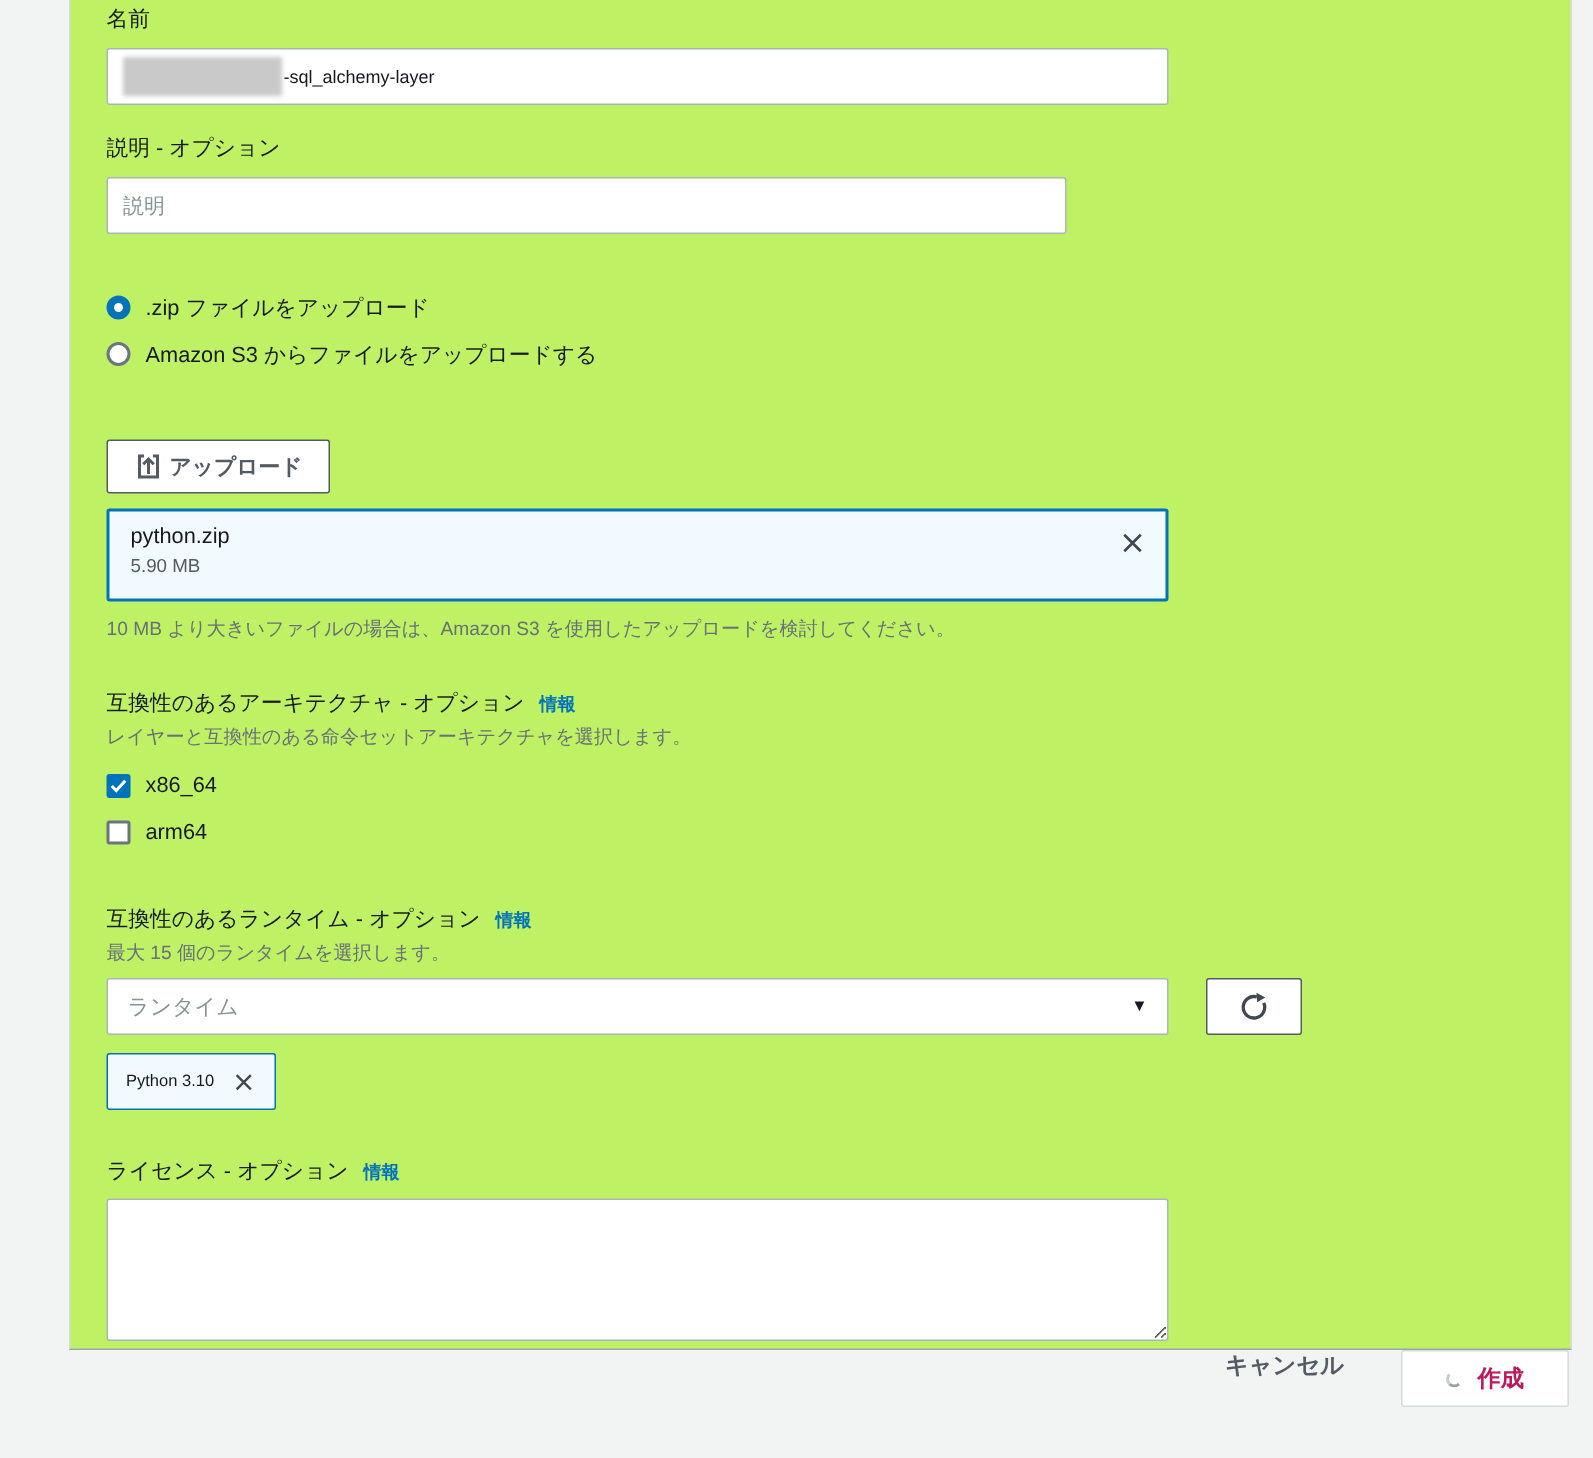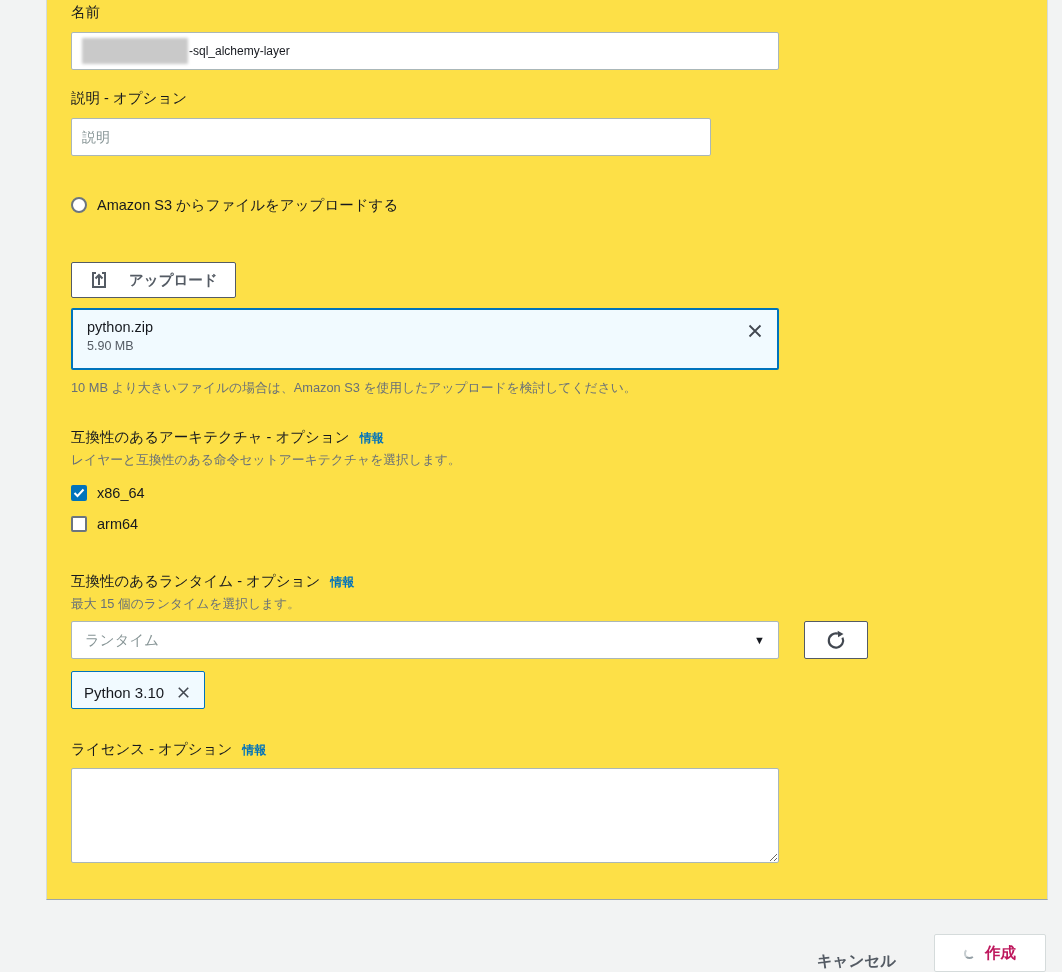--- a/index.html
+++ b/index.html
@@ -8,21 +8,21 @@
     font-family:"Liberation Sans","DejaVu Sans",sans-serif;
     background:#f2f3f3;
     color:#16191f;
     font-size:14px;
     position:relative;
     overflow:hidden;
   }
   .card {
     position:absolute; left:46px; top:0;
     width:1002px; height:900px;
-    background:#fde047;
+    background:#bef264;
     border-left:1px solid #d5dbdb;
     border-right:1px solid #d5dbdb;
     border-bottom:1px solid #9aa5ab;
   }
   .content { padding:3px 0 0 24px; }
 
   .field-label { display:block; font-size:14.5px; color:#16191f; margin-bottom:10px; }
 
   .text-input {
     width:708px; height:38px;
@@ -44,21 +44,21 @@
 
   .radio-group { margin-top:37px; }
   .choice-row { display:flex; align-items:center; height:24px; margin-bottom:7px; font-size:14.5px; }
   .choice-row .ctl { margin-right:10px; flex:0 0 auto; }
   .radio { width:16px; height:16px; border-radius:50%; }
   .radio.checked { border:5px solid #0073bb; background:#fff; }
   .radio.unchecked { border:2px solid #6b7580; background:#fff; }
 
   .upload-btn {
     margin-top:38px;
-    display:inline-flex; align-items:center; gap:20px;
+    display:inline-flex; align-items:center; gap:4px;
     height:36px; padding:0 17px;
     border:1px solid #545b64; border-radius:2px;
     background:#fff; color:#545b64; font-weight:700; font-size:14.5px;
     cursor:pointer;
   }
 
   .file-box {
     margin-top:10px; width:708px; height:62px;
     border:2px solid #0073bb; border-radius:2px;
     background:#f1faff; position:relative;
@@ -93,37 +93,37 @@
   .caret { font-size:11px; color:#16191f; }
   .refresh-btn {
     width:64px; height:38px;
     border:1px solid #545b64; border-radius:2px;
     background:#fff; display:flex; align-items:center; justify-content:center;
     cursor:pointer;
   }
 
   .chip-row { margin-top:12px; }
   .chip {
-    display:inline-flex; gap:11px;
+    display:inline-flex; align-items:center; gap:11px;
     height:38px; padding:12px 12px;
     background:#f1faff; border:1px solid #0073bb; border-radius:2px;
-    font-size:15px; color:#16191f;
+    font-size:11px; color:#16191f;
   }
   .chip .x { cursor:pointer; line-height:0; }
 
   textarea.license-area {
     margin-top:9px; width:708px; height:95px;
     border:1px solid #aab7b8; border-radius:2px;
     resize:both; font-family:inherit; font-size:14px; padding:6px 10px;
     outline:none; display:block;
   }
 
   .footer {
     position:absolute; left:0; top:900px; width:1062px; height:72px;
-    display:flex; align-items:flex-end; justify-content:flex-end;
+    display:flex; align-items:flex-start; justify-content:flex-end;
     gap:38px; padding-right:16px;
   }
   .cancel-btn { color:#545b64; font-weight:700; font-size:15.5px; cursor:pointer; }
   .create-btn {
     width:112px; height:38px;
     background:#fff; border:1px solid #d5dbdb; border-radius:2px;
     display:flex; align-items:center; justify-content:center; gap:10px;
     color:#be185d; font-weight:700; font-size:15.5px; cursor:pointer;
   }
   .spinner {
@@ -142,20 +142,24 @@
       <span class="redacted"></span>
       <span>-sql_alchemy-layer</span>
     </div>
 
     <div class="desc-row">
       <label class="field-label">説明 - オプション</label>
       <input class="real-input" type="text" placeholder="説明" style="">
     </div>
 
     <div class="radio-group">
+      <div class="choice-row">
+        <span class="ctl radio checked"></span>
+        <span>.zip ファイルをアップロード</span>
+      </div>
       <div class="choice-row">
         <span class="ctl radio unchecked"></span>
         <span>Amazon S3 からファイルをアップロードする</span>
       </div>
     </div>
 
     <button class="upload-btn">
       <span style="line-height:0;">
         <svg width="20" height="20" viewBox="0 0 20 20" fill="none" stroke="#545b64" stroke-width="2">
           <path d="M7 3 H4 V17 H16 V3 H13"></path>

